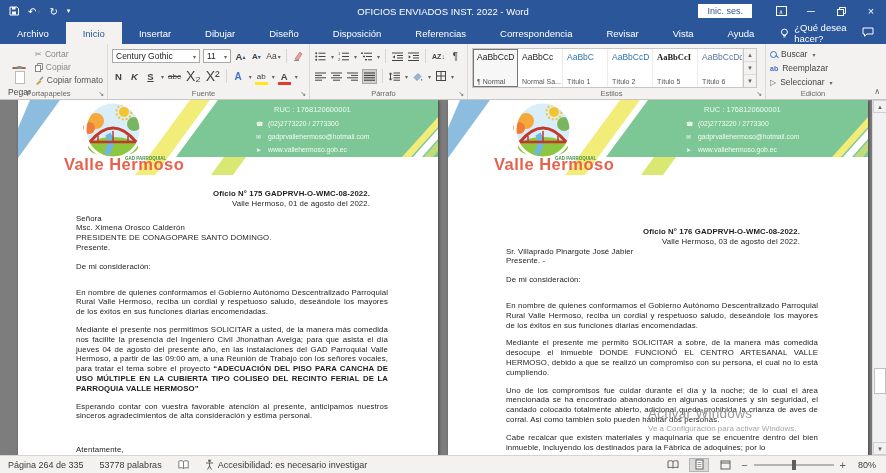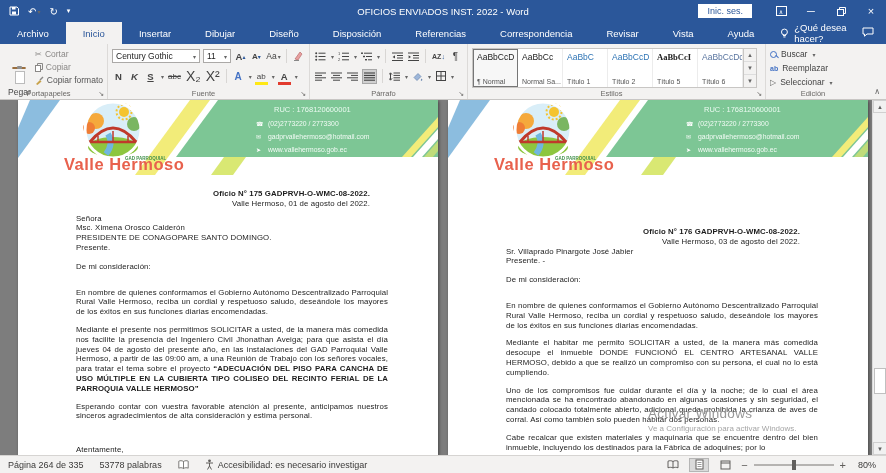--- a/index.html
+++ b/index.html
@@ -504,21 +504,21 @@
       <div class="letter l2">
         <div class="ln oficio">Oficio N° 176 GADPRVH-O-WMC-08-2022.</div>
         <div class="ln ldate">Valle Hermoso, 03 de agosto del 2022.</div>
         <div class="recipient">
             <div class="ln">Sr. Villaprado Pinargote José Jabier</div>
             <div class="ln">Presente. -</div>
           </div>
         <div class="ln salut">De mi consideración:</div>
         <div class="paras">
             <div class="para"><span>En nombre de quienes conformamos el Gobierno Autónomo Descentralizado Parroquial Rural Valle Hermoso, reciba un cordial y respetuoso saludo, deseándole los mayores de los éxitos en sus funciones diarias encomendadas.</span></div>
-            <div class="para"><span>Mediante el habitar me permito SOLICITAR a usted, de la manera más comedida desocupe el inmueble DONDE FUNCIONÓ EL CENTRO ARTESANAL VALLE HERMOSO, debido a que se realizó un compromiso con su persona, el cual no lo está cumpliendo.</span></div>
+            <div class="para"><span>Mediante el presente me permito SOLICITAR a sobre, de la manera más comedida desocupe el inmueble DONDE FUNCIONÓ EL CENTRO ARTESANAL VALLE HERMOSO, debido a que se realizó un compromiso con su persona, el cual no lo está cumpliendo.</span></div>
             <div class="para"><span>Uno de los compromisos fue cuidar durante el día y la noche; de lo cual el área mencionada se ha encontrado abandonado en algunas ocasiones y sin seguridad, el candado colocado totalmente abierto, adicional queda prohibida la crianza de aves de corral. Así como también solo pueden habitar dos personas.</span></div>
             <div class="para"><span>Cabe recalcar que existen materiales y maquinaria que se encuentre dentro del bien inmueble, incluyendo los destinados para la Fábrica de adoquines; por lo</span></div>
           </div>
       </div>
     </div>
 
     <div class="watermark">
       <div class="wm1">Activar Windows</div>
       <div class="wm2">Ve a Configuración para activar Windows.</div>
     </div>

